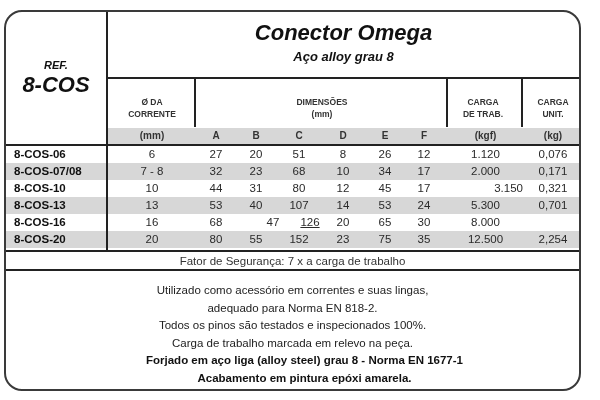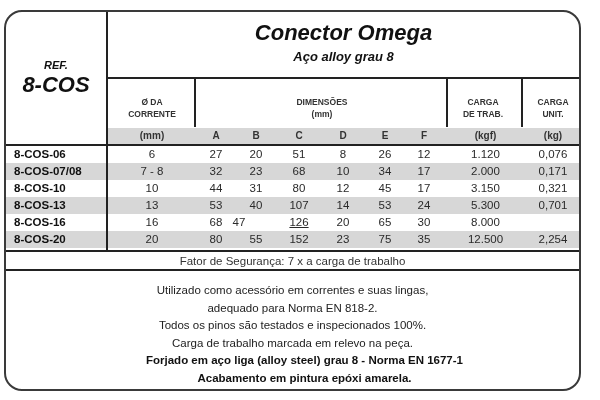--- a/index.html
+++ b/index.html
@@ -98,41 +98,41 @@
   </div>
   <div class="row" style="top:168px;">
     <span class="rcell rref">8-COS-10</span>
     <span class="rcell" style="left:102px;width:88px;">10</span>
     <span class="rcell" style="left:193px;width:34px;">44</span>
     <span class="rcell" style="left:233px;width:34px;">31</span>
     <span class="rcell" style="left:276px;width:34px;">80</span>
     <span class="rcell" style="left:320px;width:34px;">12</span>
     <span class="rcell" style="left:362px;width:34px;">45</span>
     <span class="rcell" style="left:401px;width:34px;">17</span>
-    <span class="rcell" style="left:442px;width:75px;">3.150</span>
+    <span class="rcell" style="left:442px;width:75px;text-align:right;">3.150</span>
     <span class="rcell" style="left:517px;width:60px;">0,321</span>
   </div>
   <div class="row alt" style="top:185px;">
     <span class="rcell rref">8-COS-13</span>
     <span class="rcell" style="left:102px;width:88px;">13</span>
     <span class="rcell" style="left:193px;width:34px;">53</span>
     <span class="rcell" style="left:233px;width:34px;">40</span>
     <span class="rcell" style="left:276px;width:34px;">107</span>
     <span class="rcell" style="left:320px;width:34px;">14</span>
     <span class="rcell" style="left:362px;width:34px;">53</span>
     <span class="rcell" style="left:401px;width:34px;">24</span>
     <span class="rcell" style="left:442px;width:75px;">5.300</span>
     <span class="rcell" style="left:517px;width:60px;">0,701</span>
   </div>
   <div class="row" style="top:202px;">
     <span class="rcell rref">8-COS-16</span>
     <span class="rcell" style="left:102px;width:88px;">16</span>
     <span class="rcell" style="left:193px;width:34px;">68</span>
-    <span class="rcell" style="left:216px;width:34px;">47</span>
-    <span class="rcell" style="left:276px;width:34px;text-decoration:underline;">126</span>
+    <span class="rcell" style="left:250px;width:34px;">47</span>
+    <span class="rcell" style="left:287px;width:34px;text-decoration:underline;">126</span>
     <span class="rcell" style="left:320px;width:34px;">20</span>
     <span class="rcell" style="left:362px;width:34px;">65</span>
     <span class="rcell" style="left:401px;width:34px;">30</span>
     <span class="rcell" style="left:442px;width:75px;">8.000</span>
   </div>
   <div class="row alt" style="top:219px;">
     <span class="rcell rref">8-COS-20</span>
     <span class="rcell" style="left:102px;width:88px;">20</span>
     <span class="rcell" style="left:193px;width:34px;">80</span>
     <span class="rcell" style="left:233px;width:34px;">55</span>

